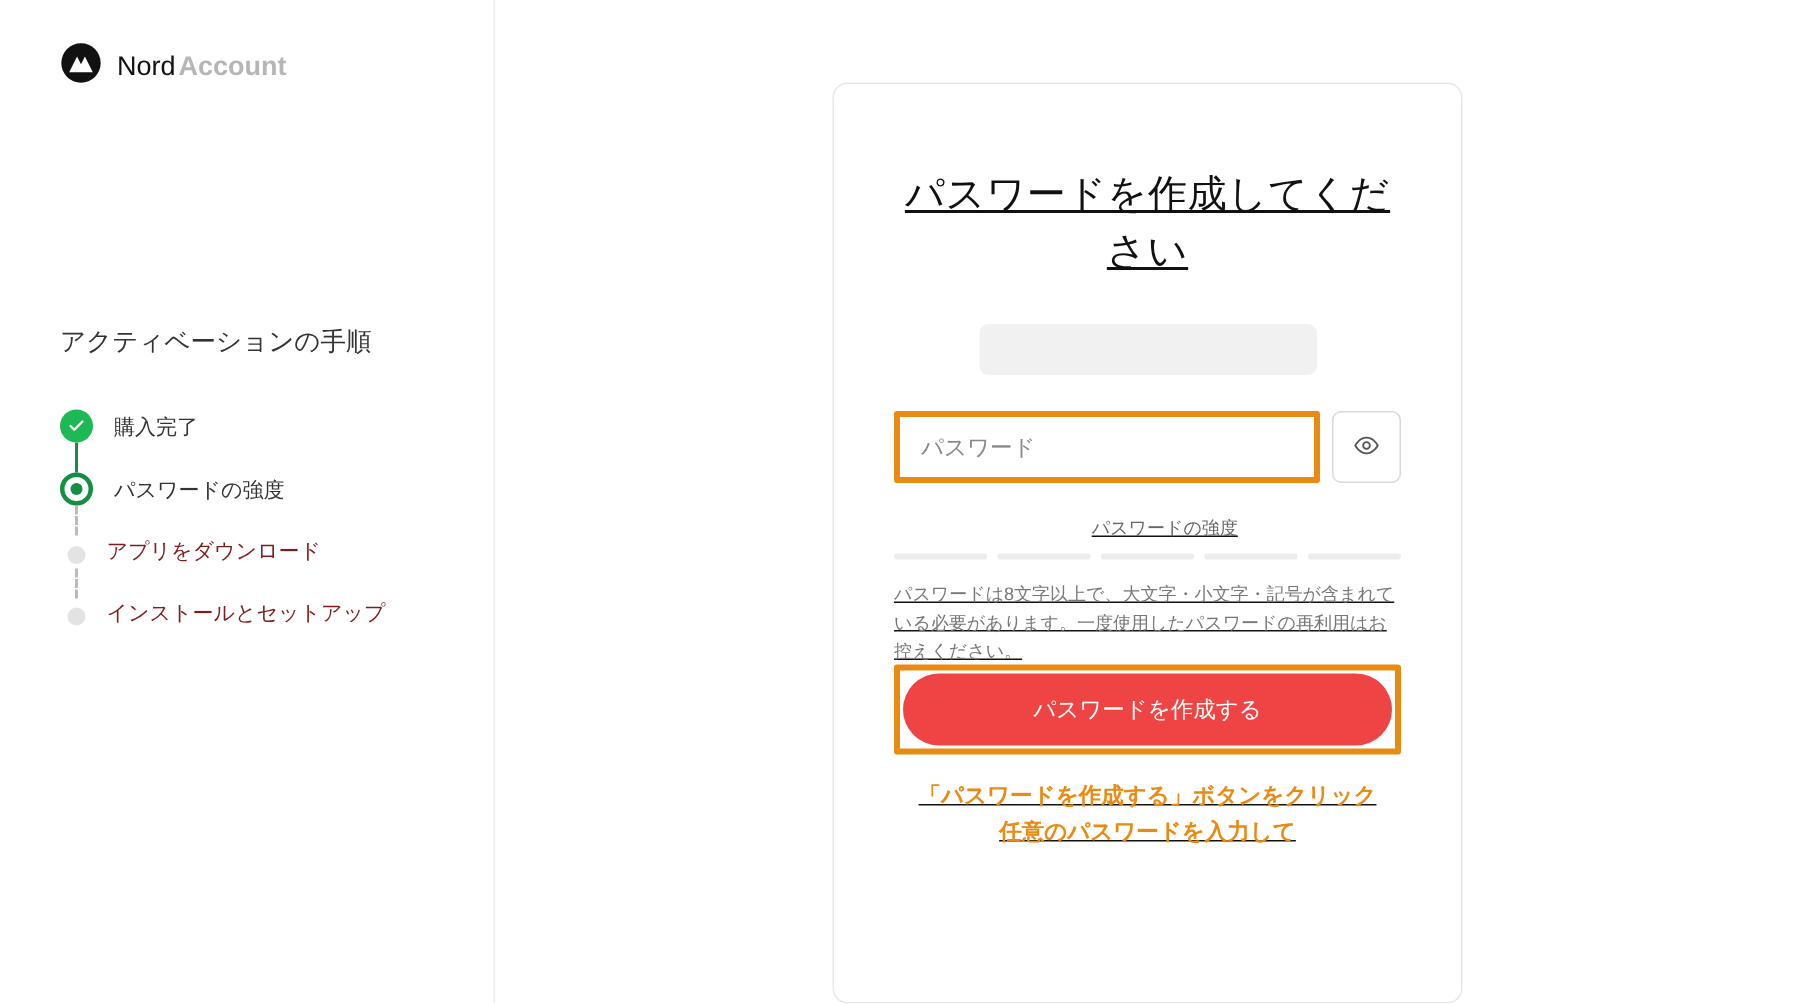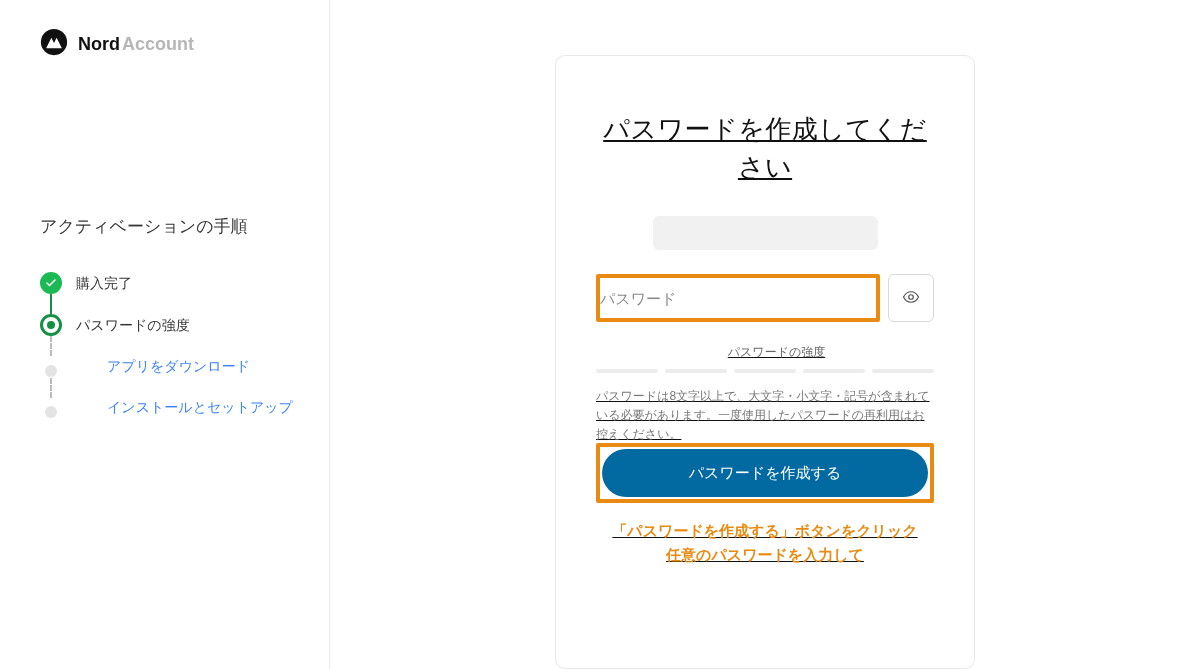--- a/index.html
+++ b/index.html
@@ -2,53 +2,53 @@
 <html><head>
 <meta charset="utf-8">
 <style>
   * { box-sizing: border-box; margin: 0; padding: 0; }
   html, body { width: 1200px; height: 669px; font-family: -apple-system, "Helvetica Neue", Arial, sans-serif; background: #fff; color: #111; }
   .page { display: flex; width: 100%; height: 100%; }
   .sidebar { width: 330px; border-right: 1px solid #ececec; padding: 28px 30px 0 40px; }
   .brand { display: flex; align-items: center; gap: 10px; margin-bottom: 155px; }
   .brand svg { width: 28px; height: 28px; }
   .brand-text { font-size: 18px; }
-  .brand-text b { font-weight: 700; color: #111; }
+  .brand-text b { font-weight: 400; color: #111; }
   .brand-text span.sub { color: #b6b6b6; font-weight: 700; margin-left: 2px; }
   .steps-title { font-size: 17px; color: #333; margin-bottom: 34px; }
   .steps { position: relative; }
-  .step { display: flex; align-items: flex-end; gap: 14px; margin-bottom: 20px; position: relative; }
+  .step { display: flex; align-items: center; gap: 14px; margin-bottom: 20px; position: relative; }
   .step .marker { width: 22px; height: 22px; flex: 0 0 22px; border-radius: 50%; position: relative; z-index: 2; }
   .step .label { font-size: 14px; color: #333; line-height: 1.5; max-width: 210px; }
-  .step.pending .label { color: #3b82f6; margin-left: 36px; }
+  .step.pending .label { color: #7f1d1d; }
   .connector { position: absolute; left: 10px; top: 22px; width: 0; height: 20px; border-left: 2px dashed #bbb; z-index: 1; }
   .connector.solid { border-left: 2px solid #158f43; }
   
   .marker.done { background: #1db954; display:flex; align-items:center; justify-content:center; }
   .marker.done svg { width: 12px; height: 12px; }
   .marker.current { background: #fff; border: 3px solid #158f43; display:flex; align-items:center; justify-content:center; }
   .marker.current::after { content:""; width:8px; height:8px; border-radius:50%; background:#158f43; }
   .marker.todo { background: #e3e3e3; width: 12px; height: 12px; flex: 0 0 12px; margin-left: 5px; margin-top: 4px; }
   
   .main { flex: 1; display: flex; justify-content: center; padding-top: 55px; text-decoration: underline; }
   .card { width: 420px; border: 1px solid #e7e7e7; border-radius: 10px; padding: 55px 40px 35px 40px; text-align: center; position: relative; }
   .card h1 { font-size: 26px; font-weight: 400; line-height: 1.45; margin-bottom: 30px; letter-spacing: 0.5px; }
   .email-pill { width: 225px; height: 34px; background: #f1f1f1; border-radius: 6px; margin: 0 auto 24px; }
   .pw-row { display: flex; align-items: stretch; gap: 8px; margin-bottom: 22px; }
   .pw-highlight { flex: 1; border: 4px solid #e98b12; border-radius: 2px; }
-  .pw-input { width: 100%; height: 40px; border: none; padding: 0 0; font-size: 15px; outline: none; background: #fff; }
+  .pw-input { width: 100%; height: 40px; border: none; padding: 0 14px; font-size: 15px; outline: none; background: #fff; }
   .pw-input::placeholder { color: #888; }
   .eye-btn { width: 46px; border: 1px solid #d9d9d9; border-radius: 6px; background: #fff; display:flex; align-items:center; justify-content:center; cursor:pointer; }
   .eye-btn svg { width: 18px; height: 18px; stroke: #555; }
   .strength-label { text-align: center; font-size: 12px; color: #666; margin-bottom: 8px; margin-left: 23px; }
   .strength-bars { display: flex; gap: 7px; margin-bottom: 14px; }
   .strength-bars span { flex:1; height: 4px; background: #ececec; border-radius: 2px; }
   .helper { text-align: left; font-size: 12px; color: #777; line-height: 1.55; }
   .btn-highlight { border: 4px solid #e98b12; border-radius: 2px; padding: 2px; margin-bottom: 16px; }
-  .create-btn { width: 100%; height: 48px; border: none; border-radius: 26px; background: #0369a1; color: #fff; font-size: 15px; cursor: pointer; }
+  .create-btn { width: 100%; height: 48px; border: none; border-radius: 26px; background: #ef4444; color: #fff; font-size: 15px; cursor: pointer; }
   .annotation { color: #e98b12; font-size: 15px; font-weight: 600; line-height: 1.6; }
 </style>
 </head>
 <body>
 
 <div class="page">
 
   <aside class="sidebar">
     <div class="brand">
       <span>

